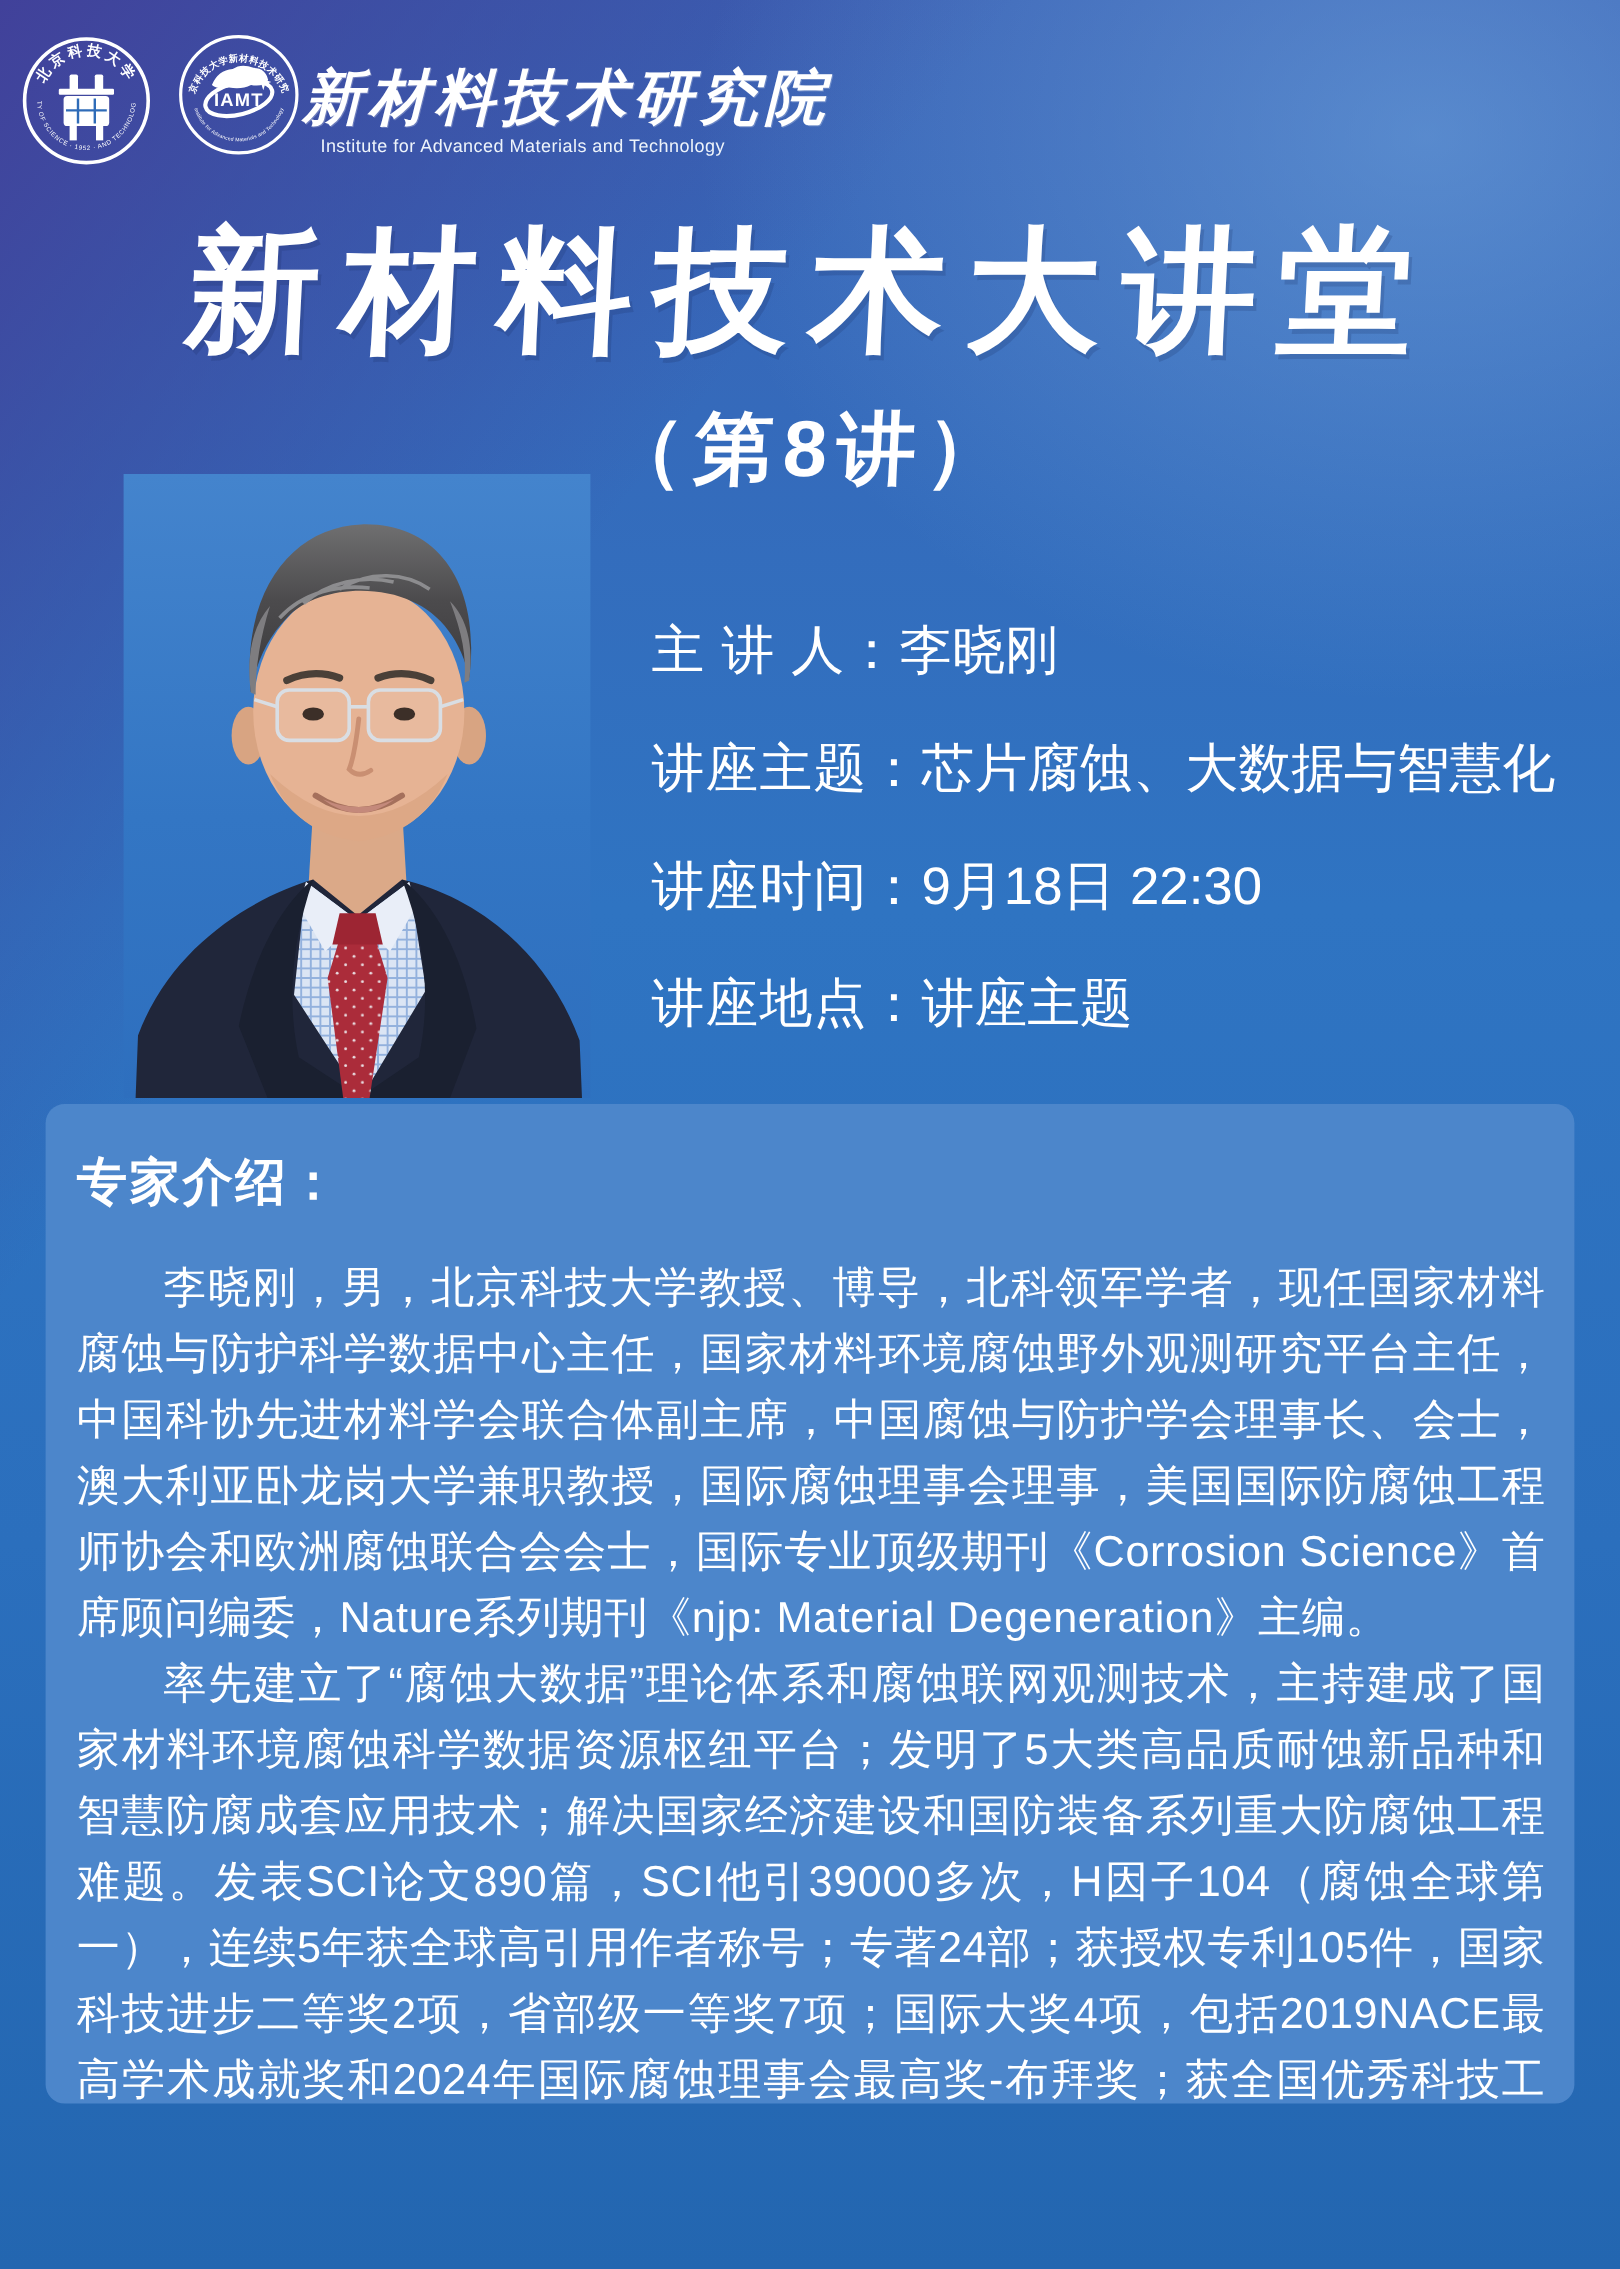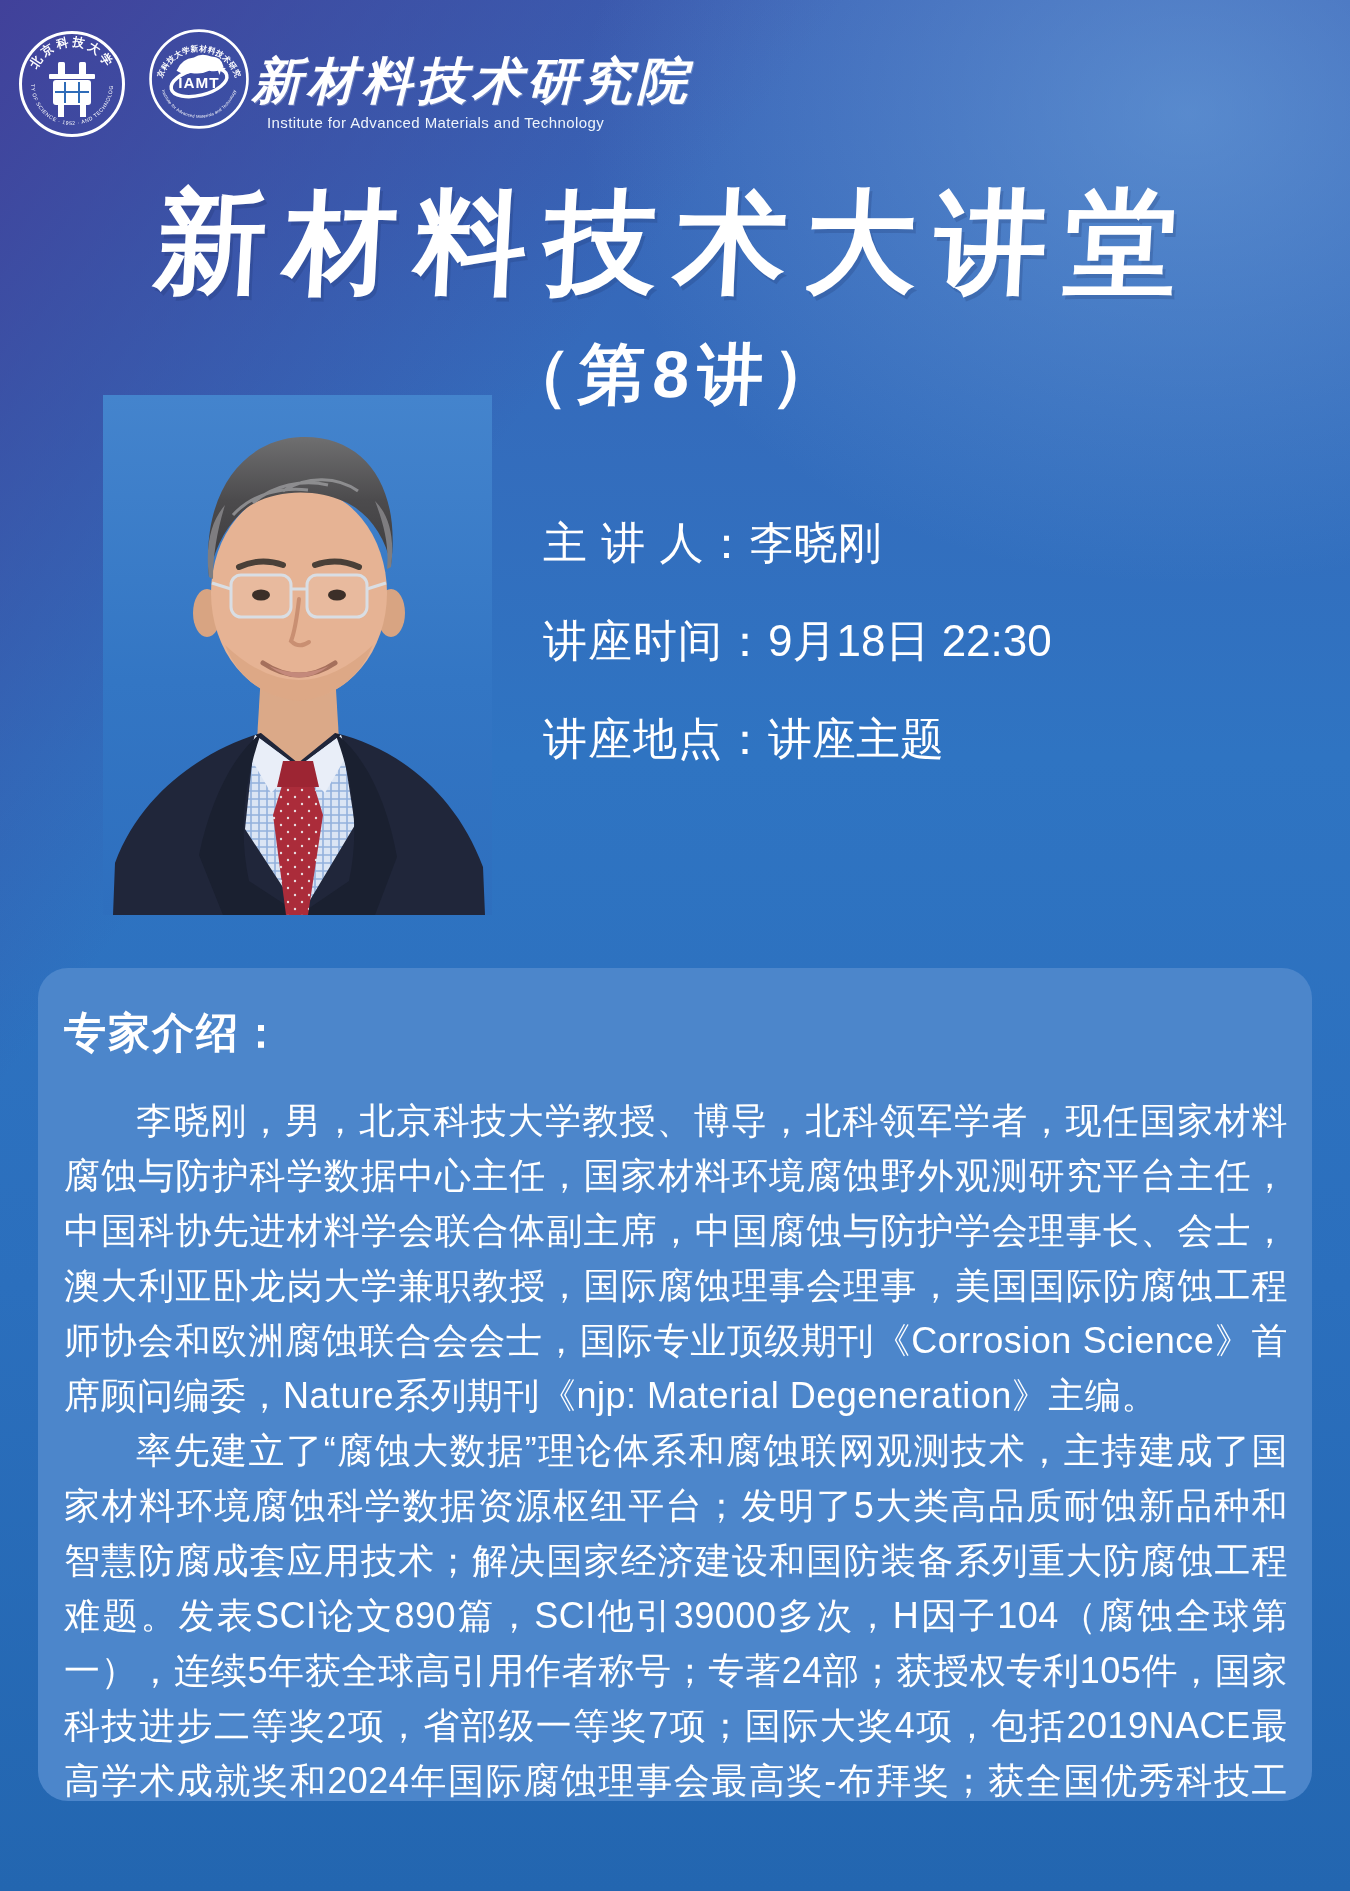--- a/index.html
+++ b/index.html
@@ -44,22 +44,22 @@
   }
   .photo svg { display:block; width:100%; height:100%; }
   
   .details {
     position:absolute; left:543px; top:520px; display:flex; flex-direction:column; gap:52px;
   }
   .detail-row { font-size:44px; line-height:46px; white-space:nowrap; }
   .detail-row .lbl { letter-spacing:1px; }
   
   .panel {
-    position:absolute; left:38px; top:968px; width:1274px; height:833px;
-    background:#4c86cb; border-radius:30px; padding:42px 24px 0 26px; overflow:hidden;
+    position:absolute; left:38px; top:920px; width:1274px; height:833px;
+    background:#4c86cb; border-radius:16px; padding:42px 24px 0 26px; overflow:hidden;
   }
   .panel h2 { font-size:42px; line-height:46px; font-weight:700; letter-spacing:2px; }
   .panel p {
     font-size:36px; line-height:55px; text-align:justify; text-justify:inter-ideograph;
     text-indent:2em; letter-spacing:0.5px;
   }
   .panel p.first { margin-top:37px; }
   svg text { font-family:"Liberation Sans", sans-serif; }
 </style>
 </head>
@@ -189,20 +189,23 @@
       <path d="M160,268 Q196,292 232,268" stroke="#a5705c" stroke-width="5" fill="none" stroke-linecap="round"></path>
       <path d="M166,271 Q196,284 226,271 Q196,294 166,271 Z" fill="#c4897b"></path>
     </svg>
   </div>
 
   <div class="details">
     <div class="detail-row">
       <span class="lbl">主 讲 人：</span><span>李晓刚</span>
     </div>
     <div class="detail-row">
+      <span class="lbl">讲座主题：</span><span>芯片腐蚀、大数据与智慧化</span>
+    </div>
+    <div class="detail-row">
       <span class="lbl">讲座时间：</span><span>9月18日 22:30</span>
     </div>
     <div class="detail-row">
       <span class="lbl">讲座地点：</span><span>讲座主题</span>
     </div>
   </div>
 
   <div class="panel">
     <h2>专家介绍：</h2>
     <p class="first">李晓刚，男，北京科技大学教授、博导，北科领军学者，现任国家材料腐蚀与防护科学数据中心主任，国家材料环境腐蚀野外观测研究平台主任，中国科协先进材料学会联合体副主席，中国腐蚀与防护学会理事长、会士，澳大利亚卧龙岗大学兼职教授，国际腐蚀理事会理事，美国国际防腐蚀工程师协会和欧洲腐蚀联合会会士，国际专业顶级期刊《Corrosion Science》首席顾问编委，Nature系列期刊《njp: Material Degeneration》主编。</p>

